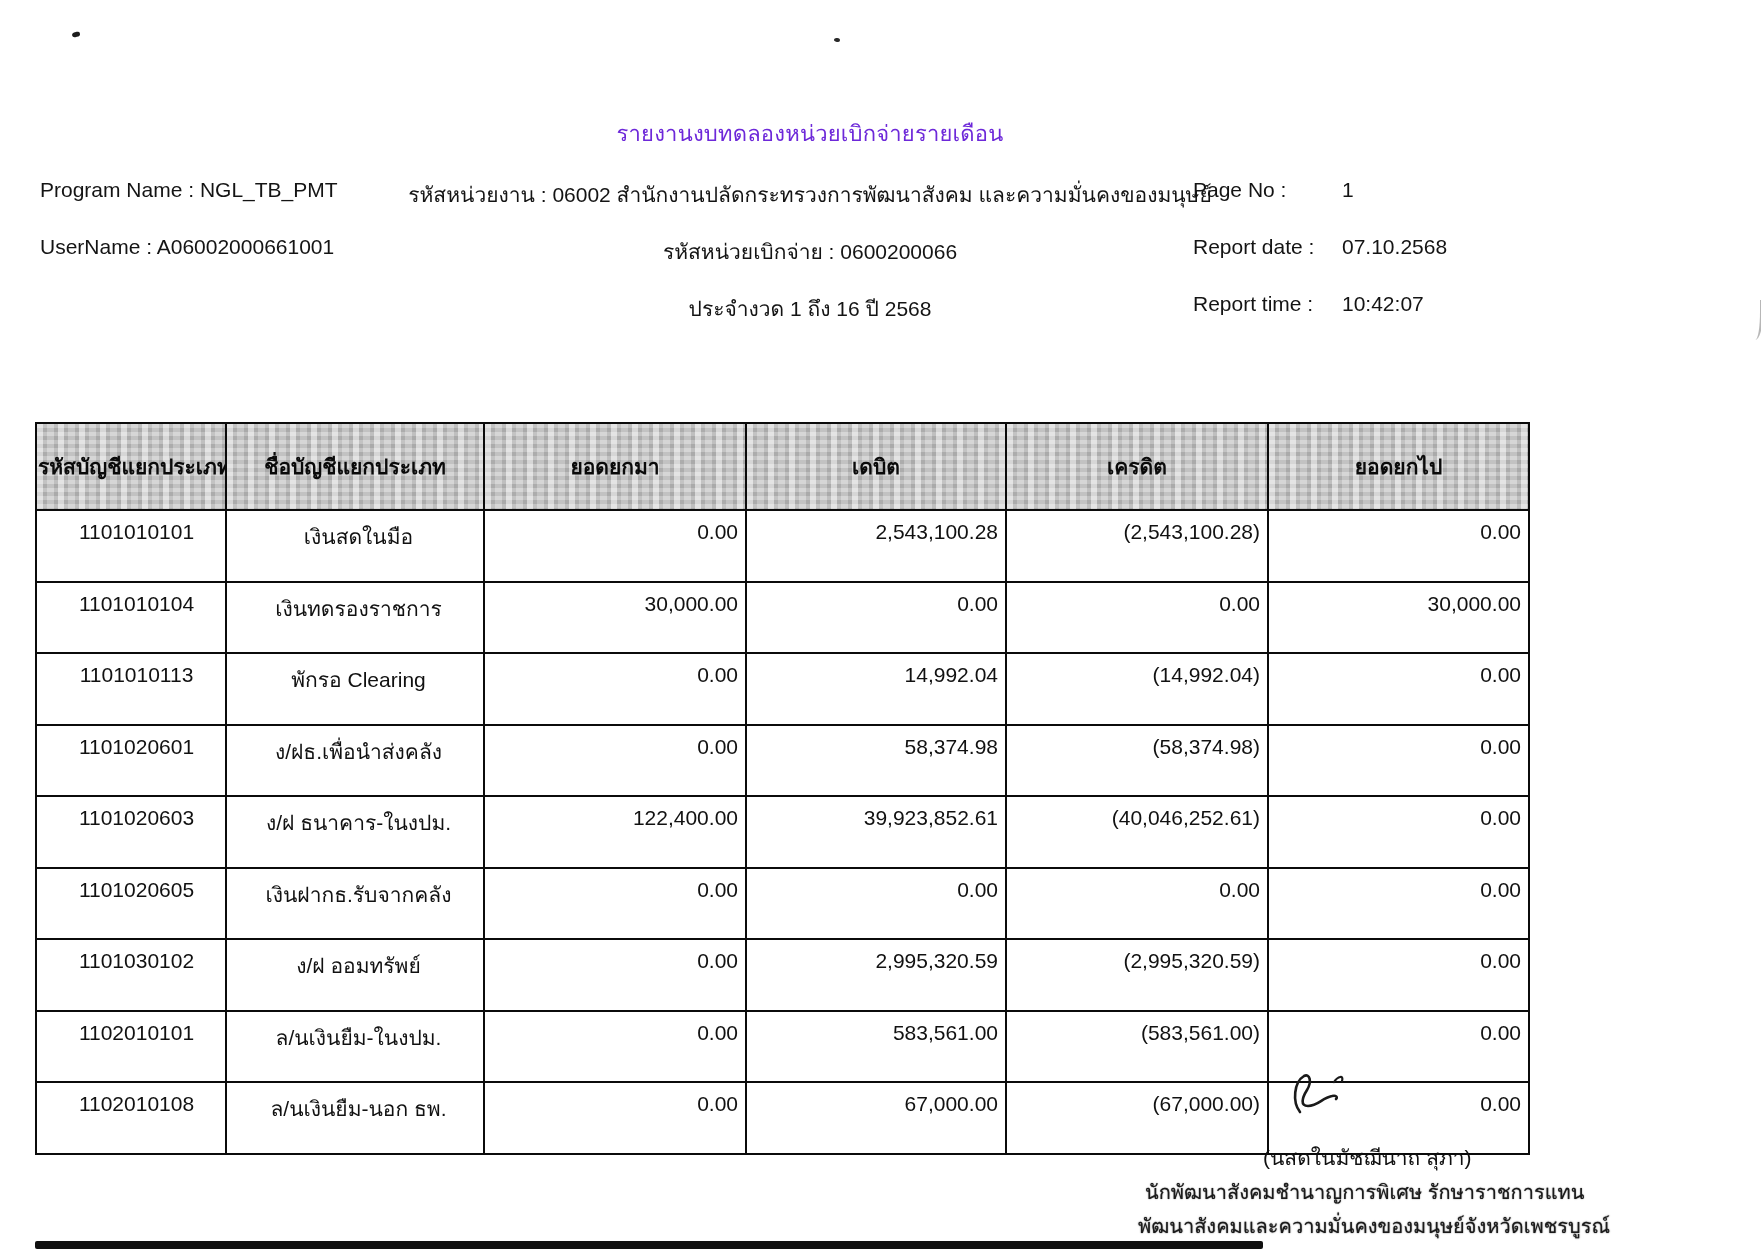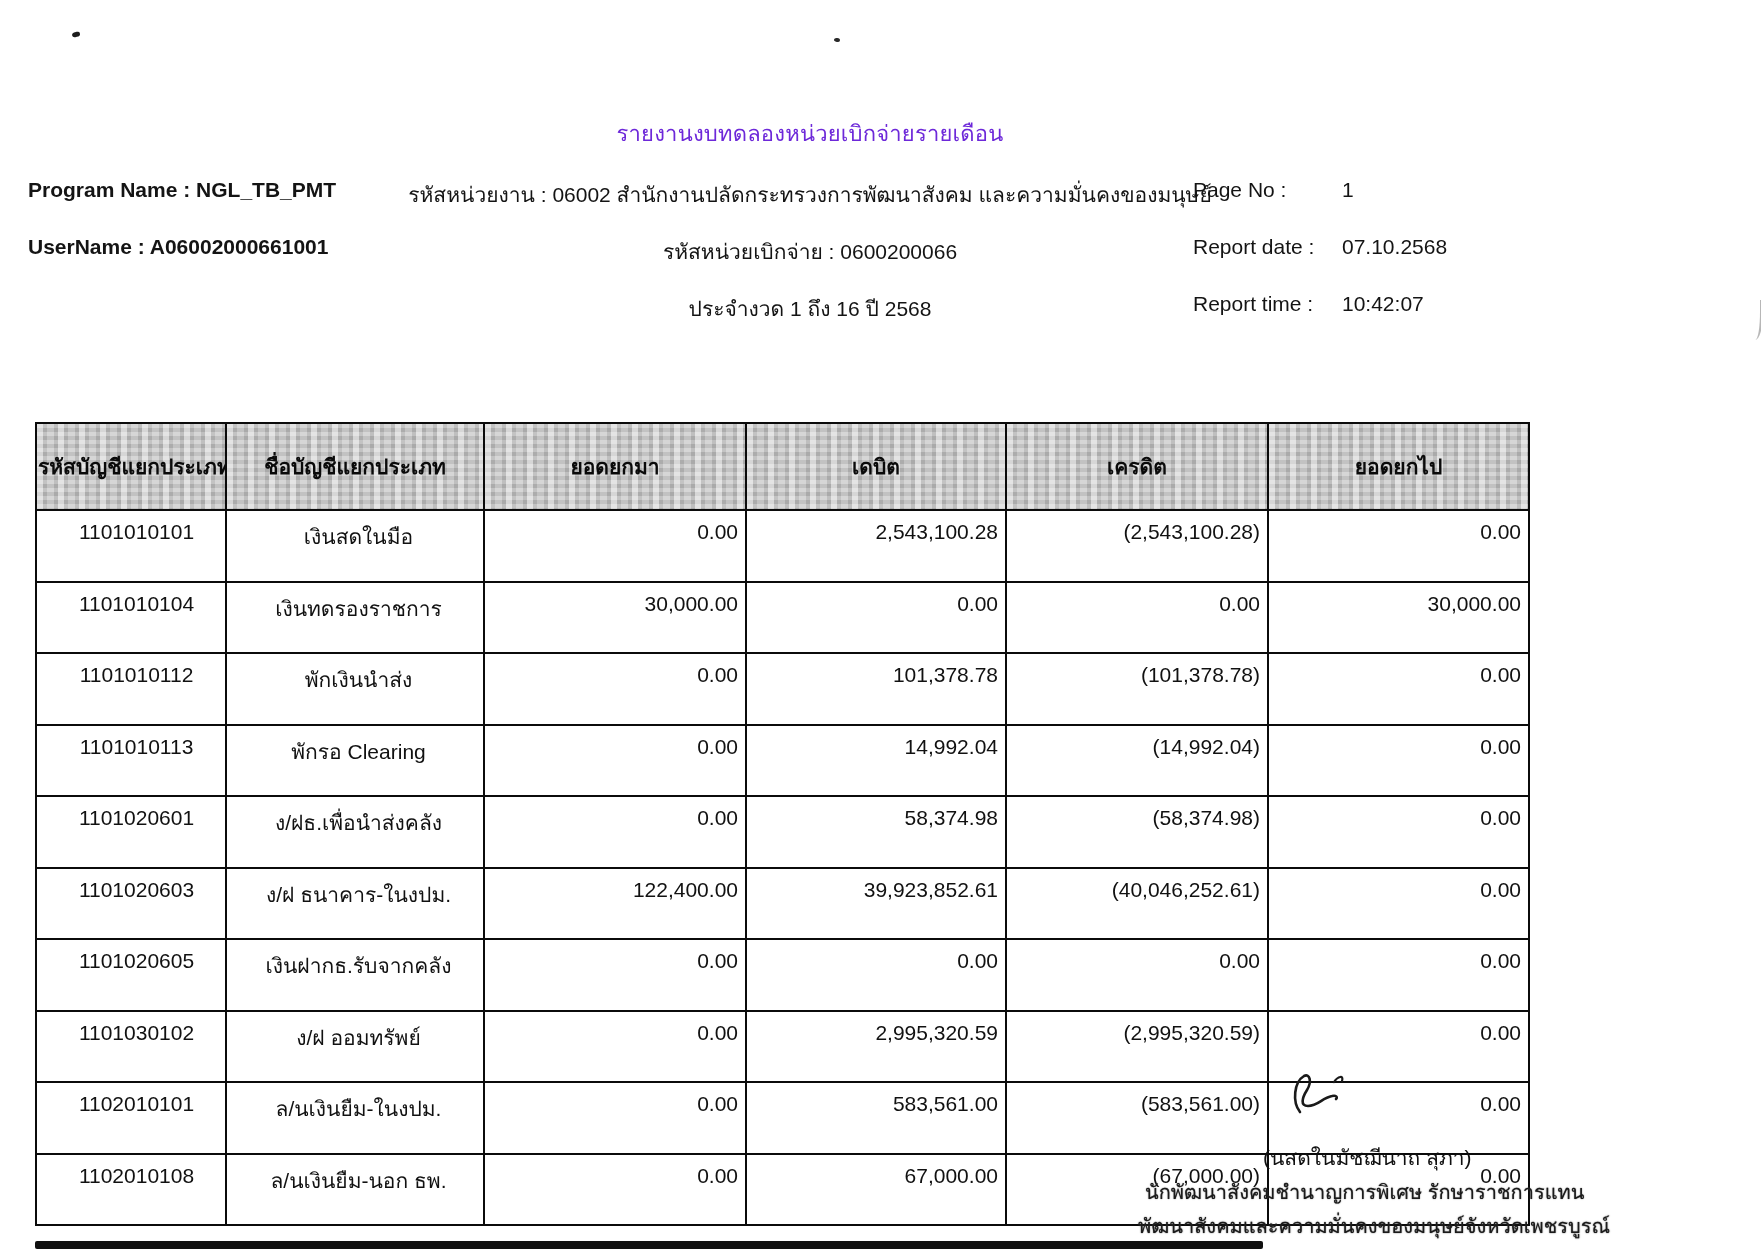--- a/index.html
+++ b/index.html
@@ -9,21 +9,21 @@
     color:#111;
     -webkit-font-smoothing:antialiased;
   }
   .abs{position:absolute;}
   
   .title{
     top:116px;left:440px;width:740px;text-align:center;
     font-size:22px;color:#6d28d9;letter-spacing:.2px;
   }
   .meta{font-size:21px;white-space:nowrap;color:#141414;}
-  .m-left{left:28px;font-weight:bold;}
+  .m-left{left:40px;}
   .m-center{left:380px;width:860px;text-align:center;}
   .row1{top:178px;} .row2{top:235px;} .row3{top:292px;}
   .m-lab{left:1193px;} .m-val{left:1342px;}
   
   .dot1{top:32px;left:72px;width:8px;height:5px;background:#1c1c1c;border-radius:60% 40% 50% 50%;transform:rotate(-12deg);}
   .dot2{top:38px;left:834px;width:6px;height:4px;background:#2a2a2a;border-radius:50%;transform:rotate(8deg);}
   .edge-mark{top:300px;left:1752px;width:8px;height:40px;border-right:3px solid #9a9a9a;border-radius:0 0 70% 0;opacity:.7;}
   
   table.tb{
     position:absolute;top:422px;left:35px;width:1493px;
@@ -110,28 +110,20 @@
       </tr>
       <tr>
         <td class="c0">1101010104</td>
         <td class="c1">เงินทดรองราชการ</td>
         <td class="c2">30,000.00</td>
         <td class="c3">0.00</td>
         <td class="c4">0.00</td>
         <td class="c5">30,000.00</td>
       </tr>
       <tr>
-        <td class="c0">1101010112</td>
-        <td class="c1">พักเงินนำส่ง</td>
-        <td class="c2">0.00</td>
-        <td class="c3">101,378.78</td>
-        <td class="c4">(101,378.78)</td>
-        <td class="c5">0.00</td>
-      </tr>
-      <tr>
         <td class="c0">1101010113</td>
         <td class="c1">พักรอ Clearing</td>
         <td class="c2">0.00</td>
         <td class="c3">14,992.04</td>
         <td class="c4">(14,992.04)</td>
         <td class="c5">0.00</td>
       </tr>
       <tr>
         <td class="c0">1101020601</td>
         <td class="c1">ง/ฝธ.เพื่อนำส่งคลัง</td>

